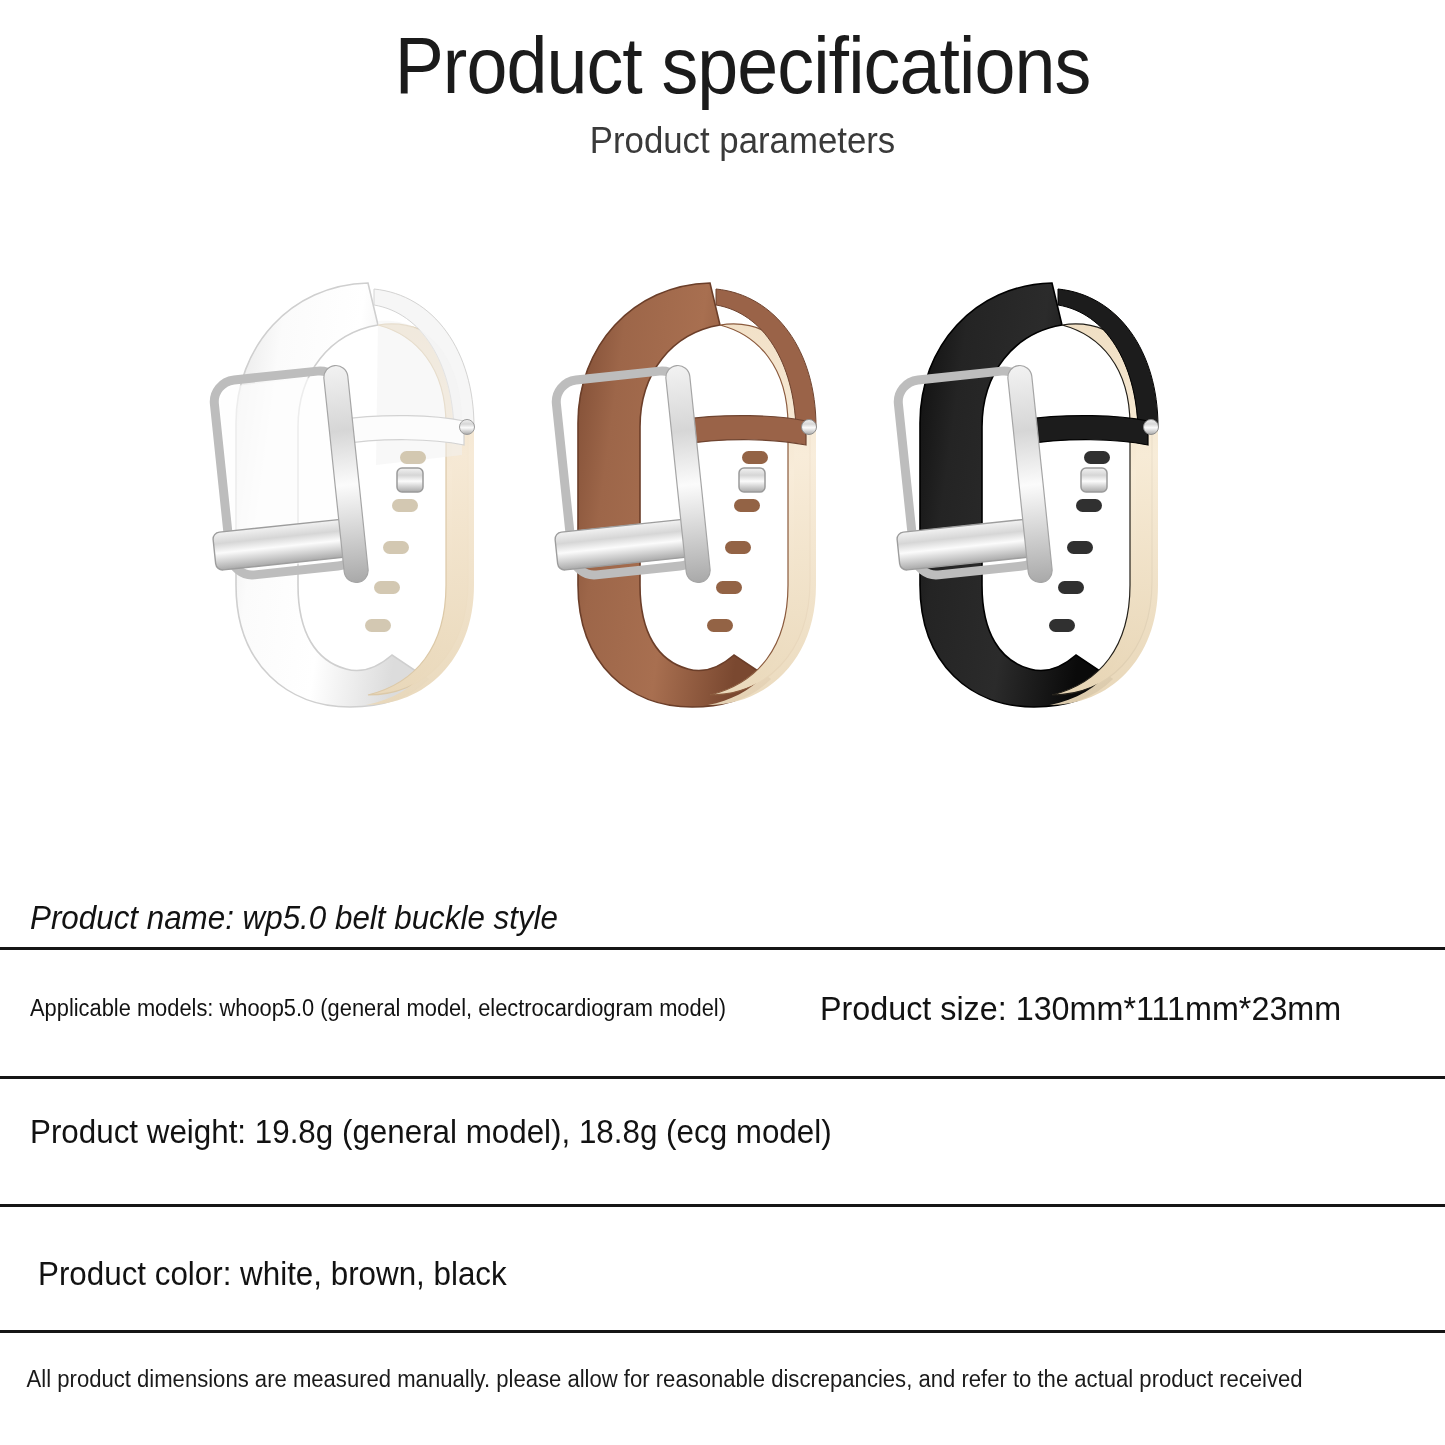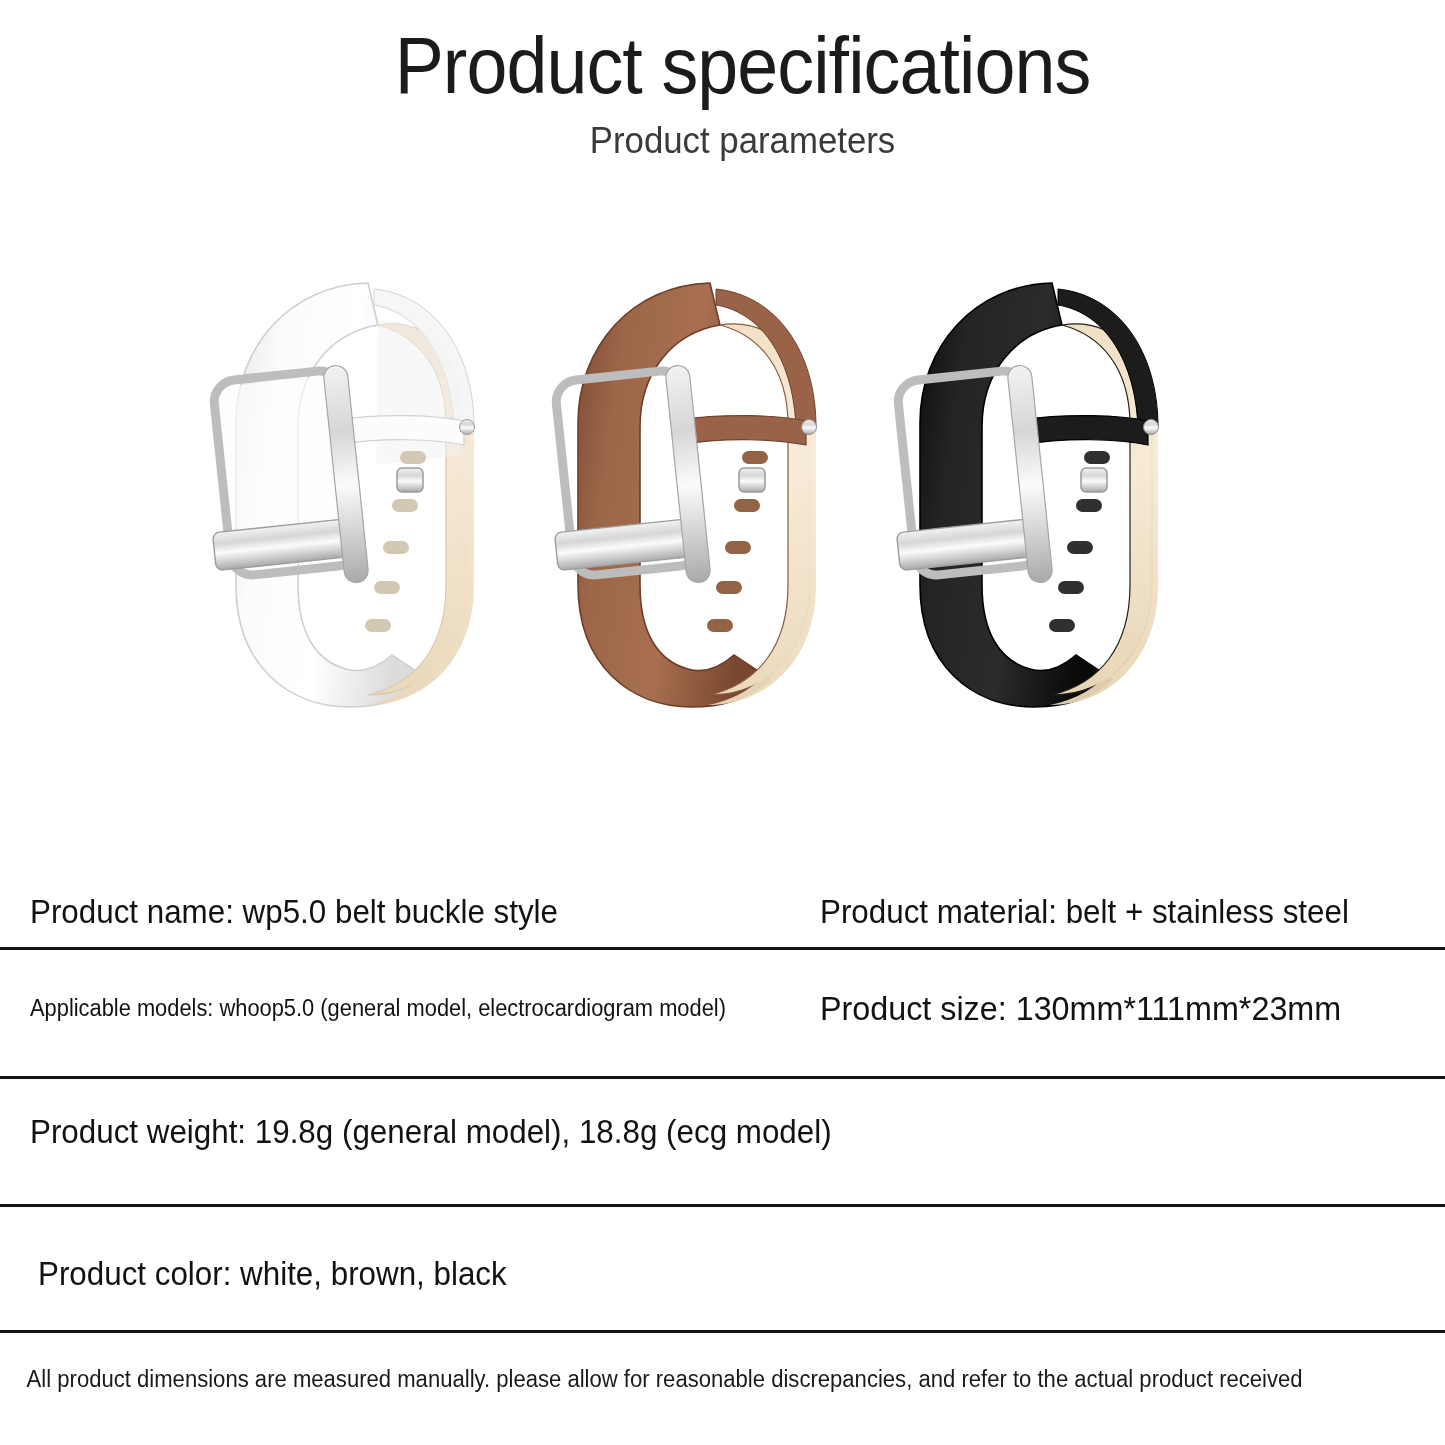--- a/index.html
+++ b/index.html
@@ -79,21 +79,21 @@
   .rule.r4 { top: 454px; }
 
   .row {
     position: absolute;
     left: 0;
     width: 1445px;
     height: 72px;
     display: flex;
     align-items: center;
   }
-  .row.row1 { top: 0px; }
+  .row.row1 { top: 6px; font-style: italic; }
   .row.row2 { top: 96px; }
   .row.row3 { top: 220px; }
   .row.row4 { top: 362px; margin-left: 8px; }
 
   .cell-left {
     width: 810px;
     padding-left: 30px;
     box-sizing: border-box;
   }
   .cell-right {
@@ -299,23 +299,20 @@
   </div>
 
 </div>
 
 <div class="spec-table">
 
   <div class="row row1">
     <div class="cell-left">
       <span class="spec-text">Product name: wp5.0 belt buckle style</span>
     </div>
-    <div class="cell-right">
-      <span class="spec-text">Product material: belt + stainless steel</span>
-    </div>
   </div>
 
   <div class="rule r1"></div>
 
   <div class="row row2">
     <div class="cell-left">
       <span class="spec-text small">Applicable models: whoop5.0 (general model, electrocardiogram model)</span>
     </div>
     <div class="cell-right">
       <span class="spec-text wide">Product size:  130mm*111mm*23mm</span>

